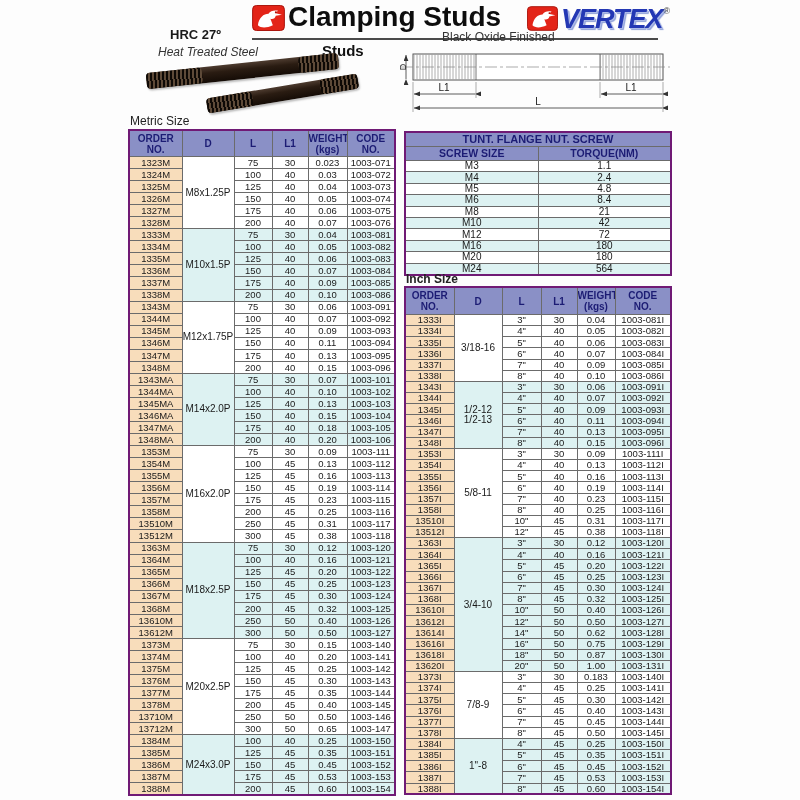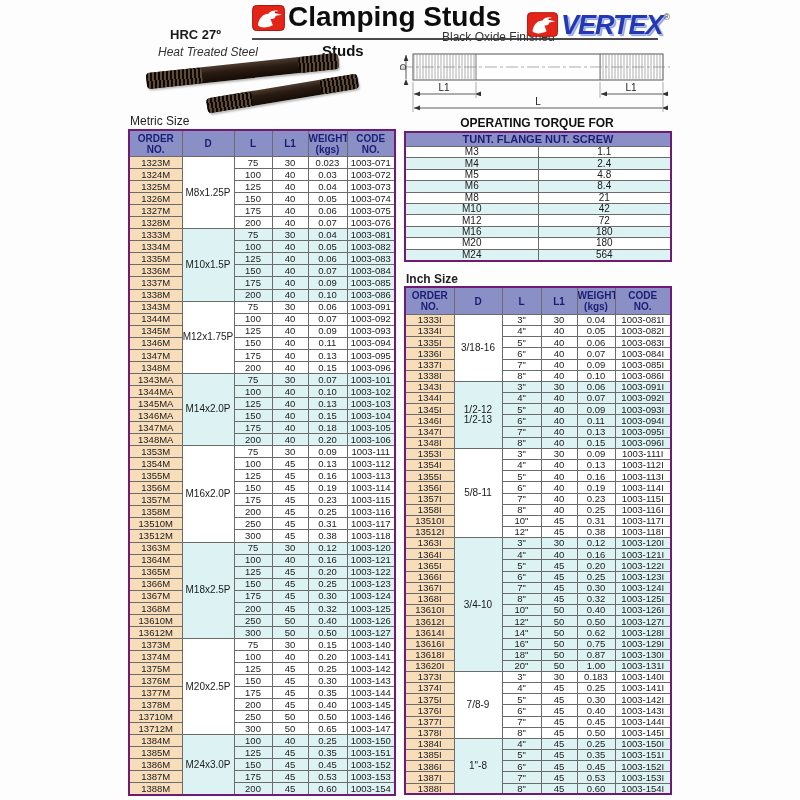--- a/index.html
+++ b/index.html
@@ -8,21 +8,21 @@
 
   
   .eagle-badge { position:absolute; }
   .page-title { position:absolute; left:288px; top:1px; font-size:28px; font-weight:bold;
                 letter-spacing:0px; color:#0d0d0d; }
   .title-rule { position:absolute; left:252px; top:38px; width:406px; height:2px; background:#4a4a4a; }
   .hrc-label { position:absolute; left:170px; top:27px; font-size:13px; font-weight:bold; color:#1a1a1a; }
   .material-label { position:absolute; left:158px; top:45px; font-size:12px; color:#333;font-style:italic; }
   .studs-label { position:absolute; left:322px; top:42px; font-size:15px; font-weight:bold; color:#111; }
   .finish-label { position:absolute; left:442px; top:30px; font-size:12px; color:#333; }
-  .vertex-logo { position:absolute; left:527px; top:12px; display:flex; align-items:flex-start; }
+  .vertex-logo { position:absolute; left:527px; top:6px; display:flex; align-items:flex-start; }
   .vertex-word { font-size:27px; font-weight:bold; font-style:italic; letter-spacing:-1px;
                  color:#2438b4; text-shadow:1px 1px 0 #aebbe8, 2px 2px 1px #8fa0d8; line-height:26px; }
   .vertex-reg { font-size:9px; color:#444; margin-left:1px; line-height:10px; }
 
   
   .stud { position:absolute; border-radius:4px;
           background:linear-gradient(180deg,#4e3c30 0%, #2a1c12 40%, #150c06 100%);
           box-shadow:1px 2px 2px rgba(0,0,0,0.25); }
   .stud .thread { position:absolute; top:0; bottom:0; border-radius:4px;
           background:repeating-linear-gradient(90deg,#0e0905 0 2px,#5e4a38 2px 4px); }
@@ -132,29 +132,32 @@
     <line x1="16" y1="48" x2="77" y2="48" stroke="#333" stroke-width="0.8" marker-start="url(#ar)" marker-end="url(#ar)" transform="rotate(180 46.5 48)"></line>
     <text x="46" y="45" font-size="10" fill="#222" text-anchor="middle" font-family="Liberation Sans, sans-serif">L1</text>
     <line x1="203" y1="48" x2="264" y2="48" stroke="#333" stroke-width="0.8" marker-start="url(#ar)" marker-end="url(#ar)" transform="rotate(180 233.5 48)"></line>
     <text x="233" y="45" font-size="10" fill="#222" text-anchor="middle" font-family="Liberation Sans, sans-serif">L1</text>
     <line x1="15" y1="52" x2="15" y2="66" stroke="#777" stroke-width="0.6"></line>
     <line x1="265" y1="52" x2="265" y2="66" stroke="#777" stroke-width="0.6"></line>
     <line x1="16" y1="62" x2="264" y2="62" stroke="#333" stroke-width="0.8" marker-start="url(#ar)" marker-end="url(#ar)" transform="rotate(180 140 62)"></line>
     <text x="140" y="59" font-size="10" fill="#222" text-anchor="middle" font-family="Liberation Sans, sans-serif">L</text>
   </svg>
 
-  <div class="torque-title">OPERATING TORQUE FOR</div>
   <table id="torque-table">
     <colgroup>
         <col style="width:133px">
         <col style="width:133px">
       </colgroup>
   <thead>
         <tr>
           <th class="banner" colspan="2">TUNT. FLANGE NUT. SCREW</th>
+        </tr>
+        <tr>
+          <th>SCREW SIZE</th>
+          <th>TORQUE(NM)</th>
         </tr>
       </thead>
       <tbody>
         <tr class="plain">
           <td>M3</td>
           <td>1.1</td>
         </tr>
         <tr class="cyan">
           <td>M4</td>
           <td>2.4</td>

